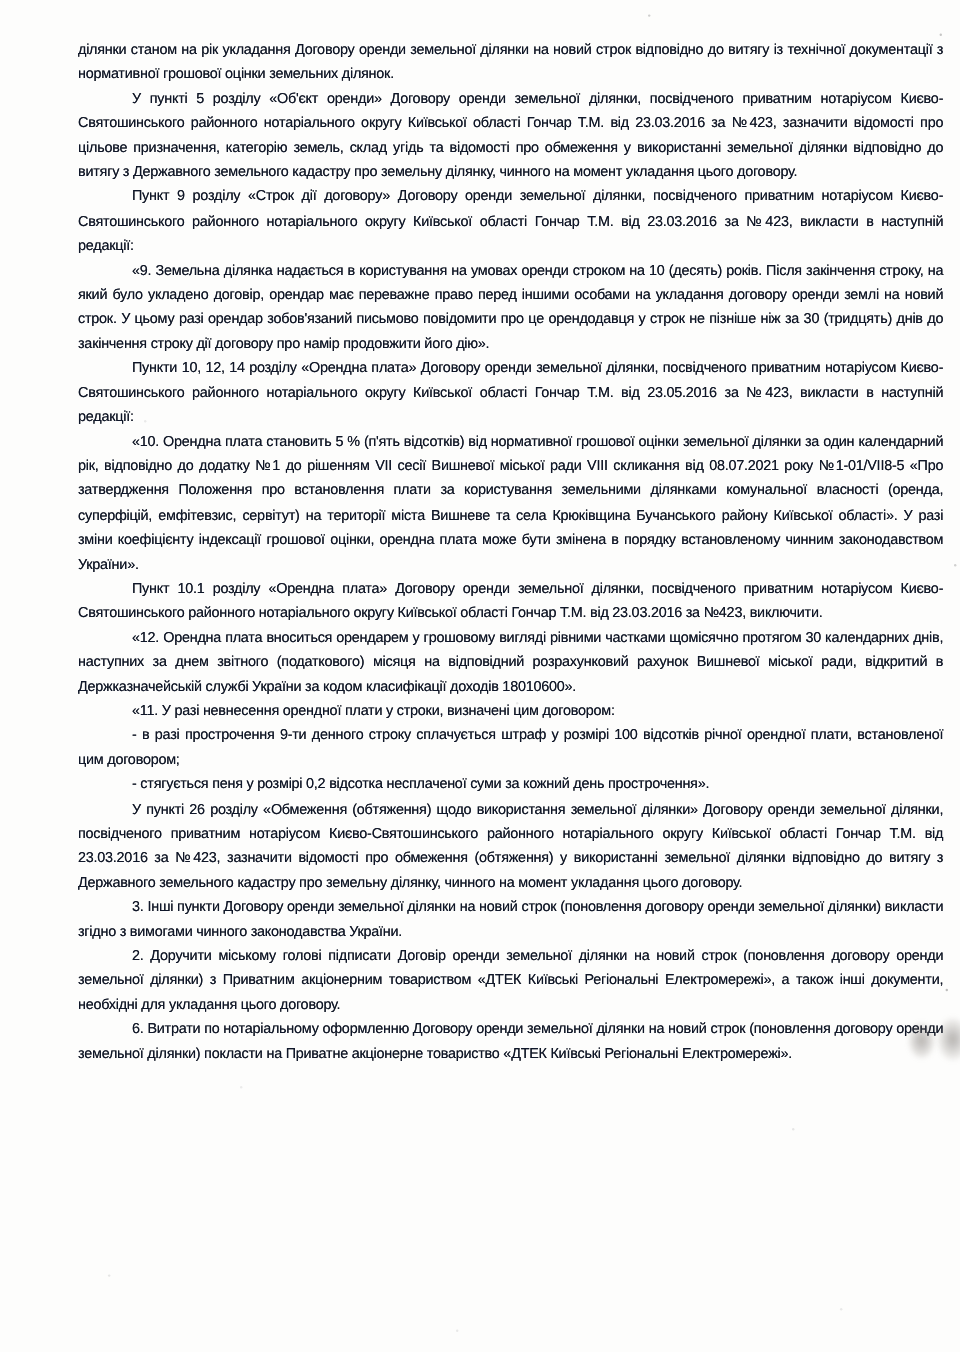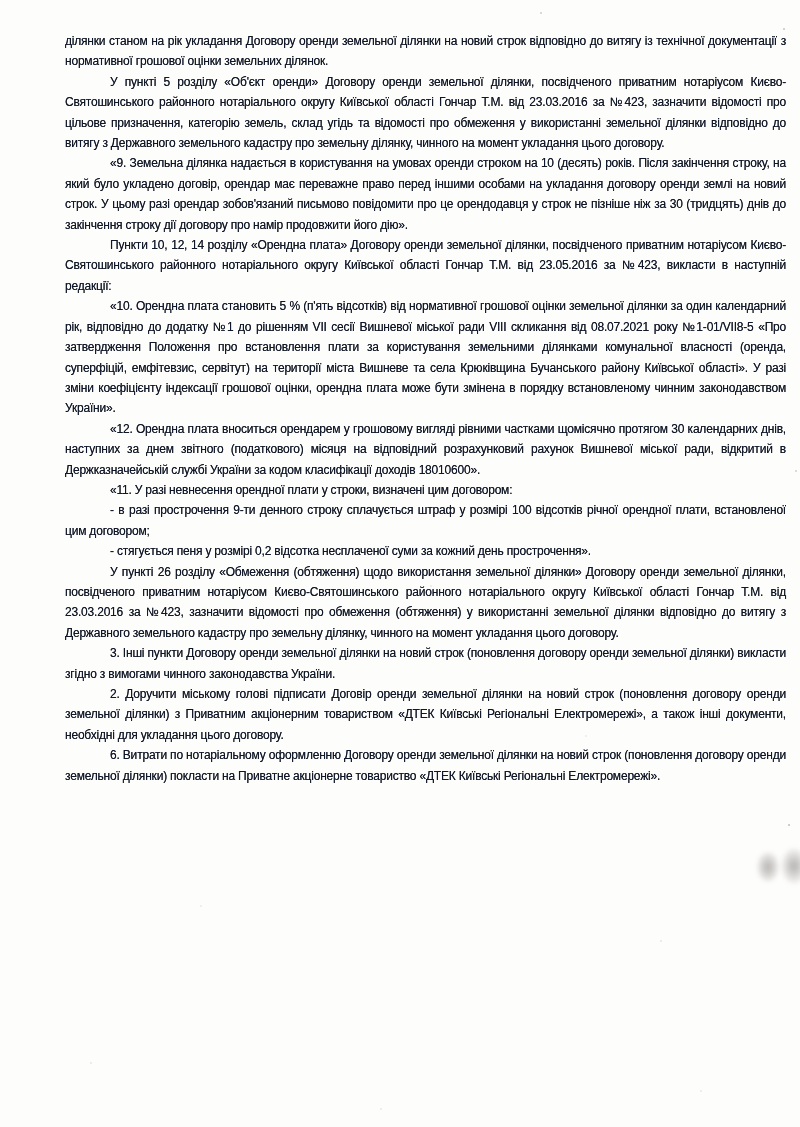--- a/index.html
+++ b/index.html
@@ -72,23 +72,25 @@
 </style>
 </head>
 <body>
 
 <div class="page">
   <div class="noise"></div>
 
   <div class="text-block">
     <p class="para no-indent">ділянки станом на рік укладання Договору оренди земельної ділянки на новий строк відповідно до витягу із технічної документації з нормативної грошової оцінки земельних ділянок.</p>
     <p class="para">У пункті 5 розділу «Об'єкт оренди» Договору оренди земельної ділянки, посвідченого приватним нотаріусом Києво-Святошинського районного нотаріального округу Київської області Гончар Т.М. від 23.03.2016 за №423, зазначити відомості про цільове призначення, категорію земель, склад угідь та відомості про обмеження у використанні земельної ділянки відповідно до витягу з Державного земельного кадастру про земельну ділянку, чинного на момент укладання цього договору.</p>
+    <p class="para">Пункт 9 розділу «Строк дії договору» Договору оренди земельної ділянки, посвідченого приватним нотаріусом Києво-Святошинського районного нотаріального округу Київської області Гончар Т.М. від 23.03.2016 за №423, викласти в наступній редакції:</p>
     <p class="para">«9. Земельна ділянка надається в користування на умовах оренди строком на 10 (десять) років. Після закінчення строку, на який було укладено договір, орендар має переважне право перед іншими особами на укладання договору оренди землі на новий строк. У цьому разі орендар зобов'язаний письмово повідомити про це орендодавця у строк не пізніше ніж за 30 (тридцять) днів до закінчення строку дії договору про намір продовжити його дію».</p>
     <p class="para">Пункти 10, 12, 14 розділу «Орендна плата» Договору оренди земельної ділянки, посвідченого приватним нотаріусом Києво-Святошинського районного нотаріального округу Київської області Гончар Т.М. від 23.05.2016 за №423, викласти в наступній редакції:</p>
     <p class="para">«10. Орендна плата становить 5 % (п'ять відсотків) від нормативної грошової оцінки земельної ділянки за один календарний рік, відповідно до додатку №1 до рішенням VII сесії Вишневої міської ради VIII скликання від 08.07.2021 року №1-01/VII8-5 «Про затвердження Положення про встановлення плати за користування земельними ділянками комунальної власності (оренда, суперфіцій, емфітевзис, сервітут) на території міста Вишневе та села Крюківщина Бучанського району Київської області». У разі зміни коефіцієнту індексації грошової оцінки, орендна плата може бути змінена в порядку встановленому чинним законодавством України».</p>
+    <p class="para">Пункт 10.1 розділу «Орендна плата» Договору оренди земельної ділянки, посвідченого приватним нотаріусом Києво-Святошинського районного нотаріального округу Київської області Гончар Т.М. від 23.03.2016 за №423, виключити.</p>
     <p class="para">«12. Орендна плата вноситься орендарем у грошовому вигляді рівними частками щомісячно протягом 30 календарних днів, наступних за днем звітного (податкового) місяця на відповідний розрахунковий рахунок Вишневої міської ради, відкритий в Держказначейській службі України за кодом класифікації доходів 18010600».</p>
     <p class="para">«11. У разі невнесення орендної плати у строки, визначені цим договором:</p>
     <p class="para">- в разі прострочення 9-ти денного строку сплачується штраф у розмірі 100 відсотків річної орендної плати, встановленої цим договором;</p>
     <p class="para">- стягується пеня у розмірі 0,2 відсотка несплаченої суми за кожний день прострочення».</p>
     <p class="para">У пункті 26 розділу «Обмеження (обтяження) щодо використання земельної ділянки» Договору оренди земельної ділянки, посвідченого приватним нотаріусом Києво-Святошинського районного нотаріального округу Київської області Гончар Т.М. від 23.03.2016 за №423, зазначити відомості про обмеження (обтяження) у використанні земельної ділянки відповідно до витягу з Державного земельного кадастру про земельну ділянку, чинного на момент укладання цього договору.</p>
     <p class="para">3. Інші пункти Договору оренди земельної ділянки на новий строк (поновлення договору оренди земельної ділянки) викласти згідно з вимогами чинного законодавства України.</p>
     <p class="para">2. Доручити міському голові підписати Договір оренди земельної ділянки на новий строк (поновлення договору оренди земельної ділянки) з Приватним акціонерним товариством «ДТЕК Київські Регіональні Електромережі», а також інші документи, необхідні для укладання цього договору.</p>
     <p class="para">6. Витрати по нотаріальному оформленню Договору оренди земельної ділянки на новий строк (поновлення договору оренди земельної ділянки) покласти на Приватне акціонерне товариство «ДТЕК Київські Регіональні Електромережі».</p>
   </div>
 

